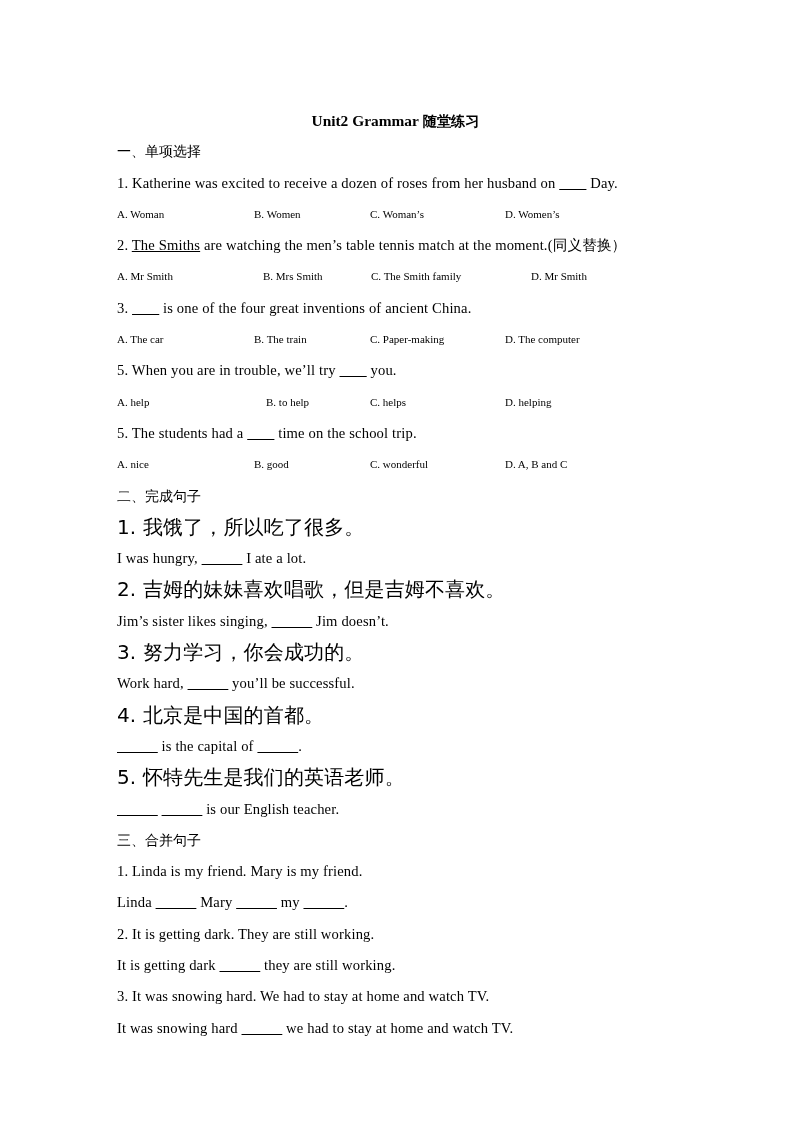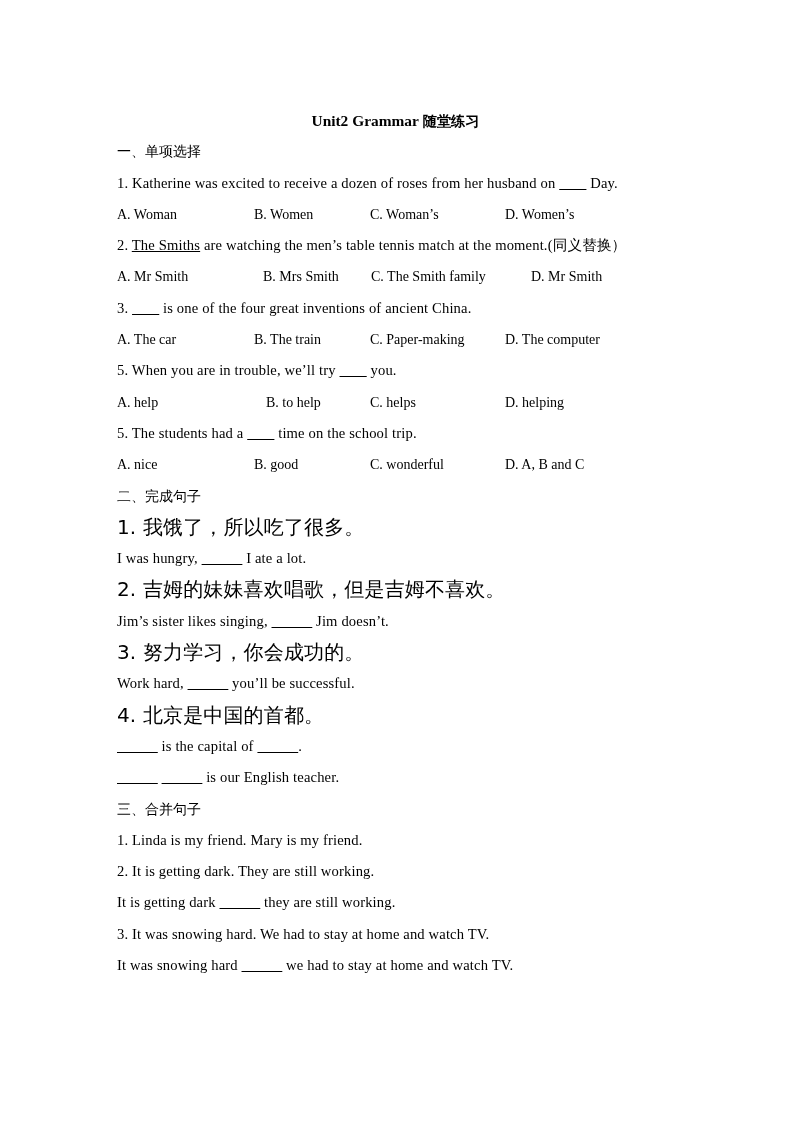--- a/index.html
+++ b/index.html
@@ -84,21 +84,21 @@
     -webkit-text-decoration-color: #000;
     text-decoration-color: #000;
   }
   .ul {
     text-decoration: underline;
   }
 
   
   .opts {
     position: relative;
-    font-size: 14px;
+    font-size: 11px;
     line-height: 31.3px;
     height: 31.3px;
     white-space: nowrap;
   }
   .opts span {
     position: absolute;
     top: 0;
     left: 0;
   }
 </style>
@@ -191,31 +191,37 @@
       <span>Work hard, </span><span class="blank">______</span><span> you’ll be successful.</span>
     </div>
 
     <div class="line cn-line">
       <span class="cn">4. 北京是中国的首都。</span>
     </div>
     <div class="line">
       <span class="blank">______</span><span> is the capital of </span><span class="blank">______</span><span>.</span>
     </div>
 
+    <div class="line cn-line">
+      <span class="cn">5. 怀特先生是我们的英语老师。</span>
+    </div>
     <div class="line">
       <span class="blank">______</span><span> </span><span class="blank">______</span><span> is our English teacher.</span>
     </div>
 
     <div class="section-head">
       <span class="cn">三、合并句子</span>
     </div>
 
     <div class="line">
       <span>1. Linda is my friend. Mary is my friend.</span>
     </div>
+    <div class="line">
+      <span>Linda </span><span class="blank">______</span><span> Mary </span><span class="blank">______</span><span> my </span><span class="blank">______</span><span>.</span>
+    </div>
 
     <div class="line">
       <span>2. It is getting dark. They are still working.</span>
     </div>
     <div class="line">
       <span>It is getting dark </span><span class="blank">______</span><span> they are still working.</span>
     </div>
 
     <div class="line">
       <span>3. It was snowing hard. We had to stay at home and watch TV.</span>

